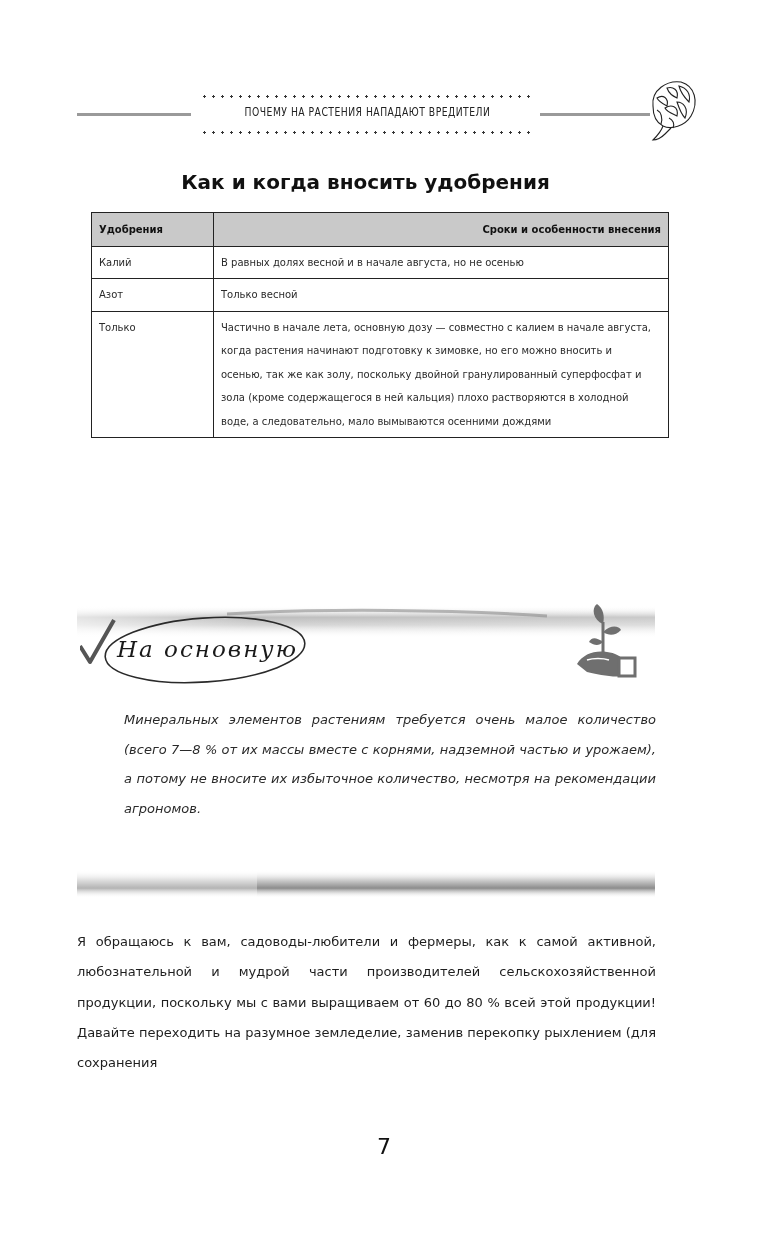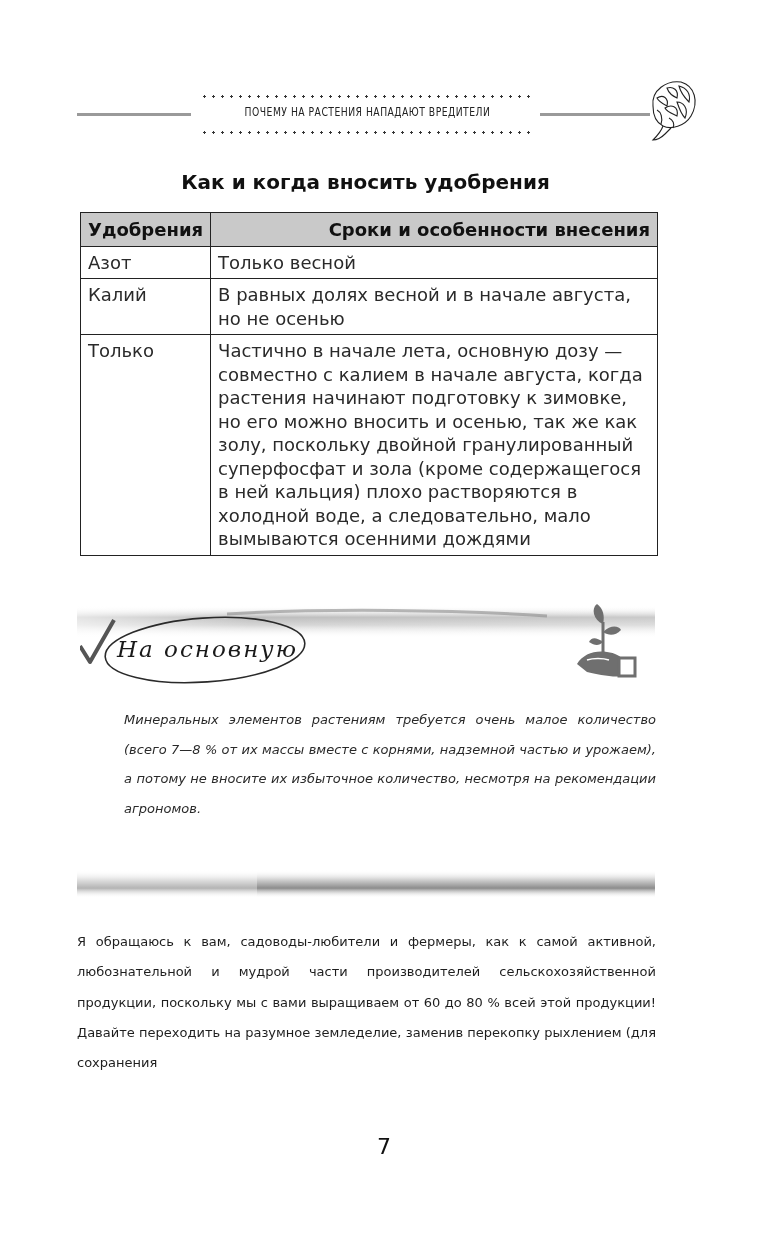--- a/index.html
+++ b/index.html
@@ -15,22 +15,22 @@
   .rh-dots.top { top: 95px; }
   .rh-dots.bottom { top: 131px; }
   .rh-title { position: absolute; left: 200px; width: 335px; top: 104px; text-align: center;
     font-family: "DejaVu Sans Condensed", "DejaVu Sans", sans-serif; font-size: 12.5px;
     letter-spacing: 0.6px; text-transform: uppercase; font-stretch: condensed; color: #222; transform: scaleX(0.82); transform-origin: center; }
   .rh-artichoke { position: absolute; left: 643px; top: 76px; width: 56px; height: 68px; }
 
   
   .tbl-title { position: absolute; left: 77px; width: 577px; top: 170px; text-align: center;
     font-size: 20px; font-weight: bold; color: #111; }
-  table.fert { position: absolute; left: 80px; top: 212px; width: 578px; border-collapse: collapse;
-    font-size: 18px; color: #2a2a2a; }
+  table.fert { position: absolute; left: 91px; top: 212px; width: 578px; border-collapse: collapse;
+    font-size: 10px; color: #2a2a2a; }
   table.fert td, table.fert th { border: 1.3px solid #222; vertical-align: top; padding: 4px 7px; line-height: 23.5px; }
   table.fert th { background: #c9c9c9; font-weight: bold; color: #111; padding: 5px 7px 4px; text-align: right; }
   table.fert th.c1 { width: 107px; text-align: left; }
   table.fert td.c1 { width: 107px; }
   table.fert td.c2 { padding-right: 12px; }
 
   
   .note-band { position: absolute; left: 77px; top: 602px; width: 578px; height: 40px; }
   .note-oval { position: absolute; left: 80px; top: 612px; width: 230px; height: 80px; }
   .note-label { position: absolute; left: 117px; top: 636px; font-family: "DejaVu Serif", serif;
@@ -72,26 +72,26 @@
 <div class="tbl-title">Как и когда вносить удобрения</div>
 <table class="fert">
   <thead>
     <tr>
       <th class="c1">Удобрения</th>
       <th class="c2">Сроки и особенности внесения</th>
     </tr>
   </thead>
   <tbody>
     <tr>
+      <td class="c1">Калий</td>
+      <td class="c2">В равных долях весной и в начале августа, но не осенью</td>
+    </tr>
+    <tr>
       <td class="c1">Азот</td>
       <td class="c2">Только весной</td>
-    </tr>
-    <tr>
-      <td class="c1">Калий</td>
-      <td class="c2">В равных долях весной и в начале августа, но не осенью</td>
     </tr>
     <tr>
       <td class="c1">Только</td>
       <td class="c2">Частично в начале лета, основную дозу — совместно с калием в начале августа, когда растения начинают подготовку к зимовке, но его можно вносить и осенью, так же как золу, поскольку двойной гранулированный суперфосфат и зола (кроме содержащегося в ней кальция) плохо растворяются в холодной воде, а следовательно, мало вымываются осенними дождями</td>
     </tr>
   </tbody>
 </table>
 
 <svg class="note-band" viewBox="0 0 578 40" preserveAspectRatio="none">
   <defs>

